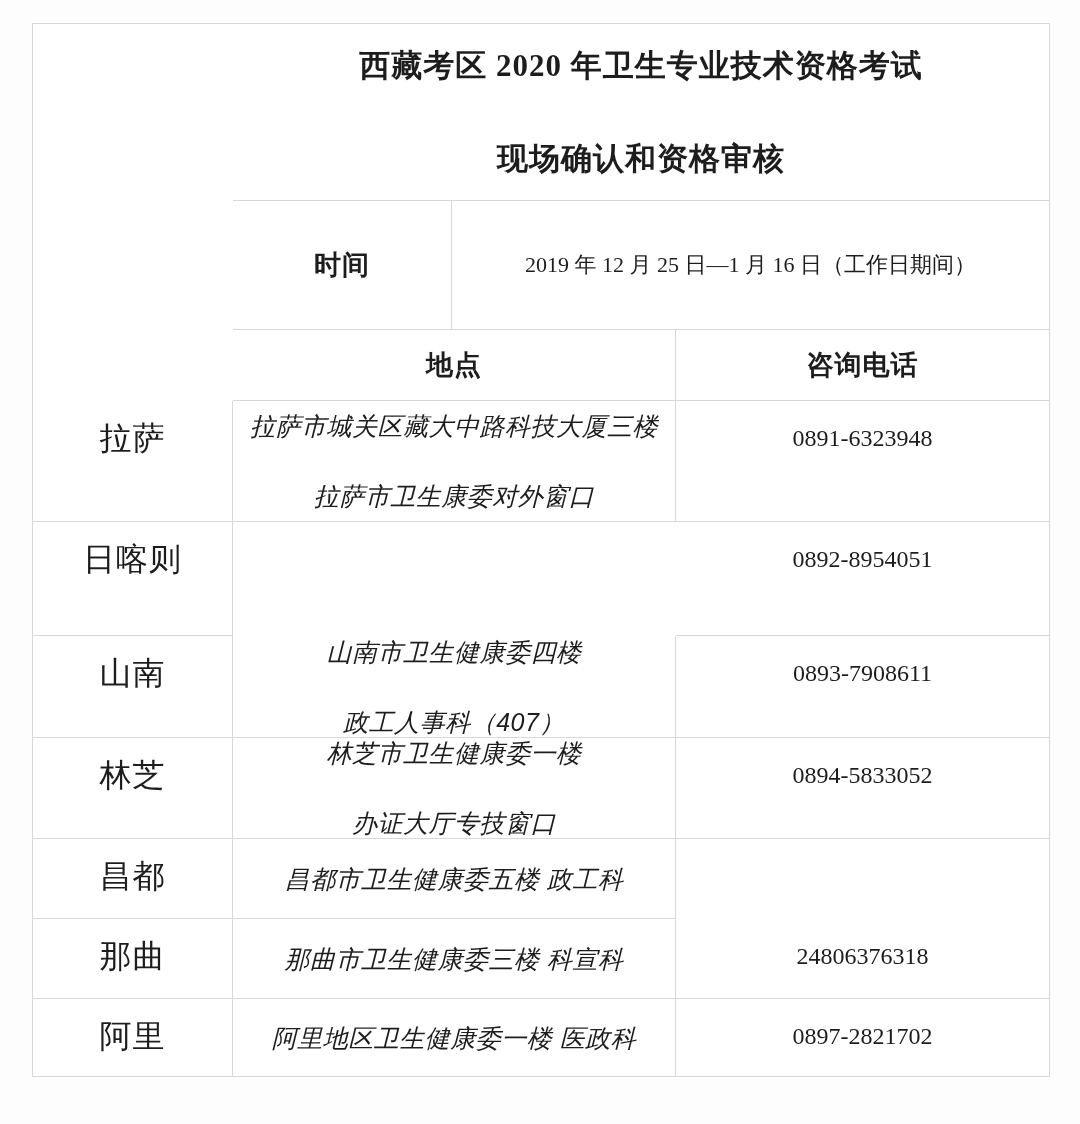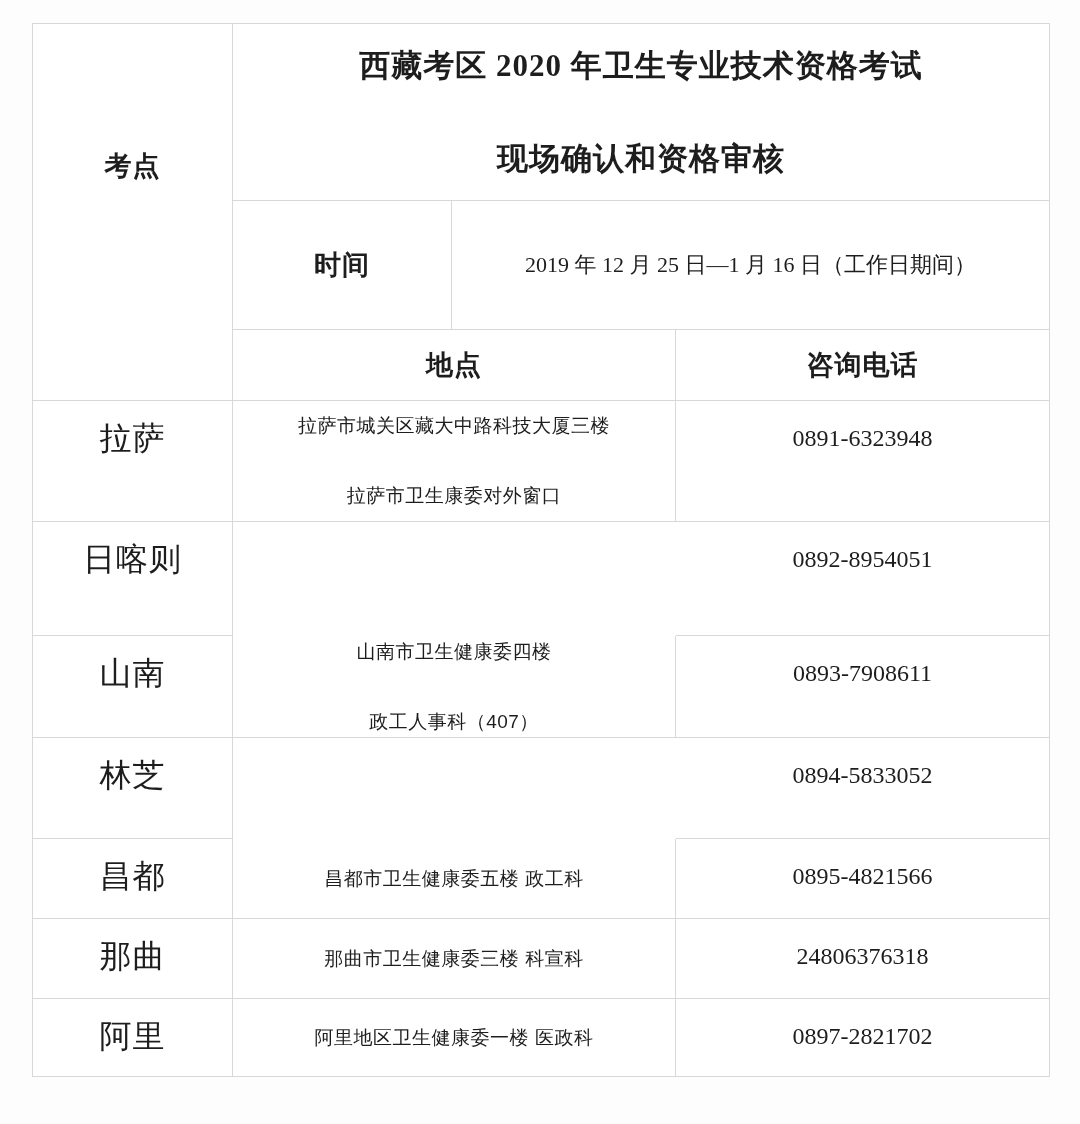--- a/index.html
+++ b/index.html
@@ -71,41 +71,39 @@
   .site-cell{
     grid-column:1/2;
     align-items:flex-start;
     padding-top:13px;
     font-size:32px;
   }
   .site-cell .txt{line-height:48px;letter-spacing:1px;}
   .addr-cell{
     grid-column:2/4;
     flex-direction:column;
-    font-size:19px;
+    font-size:25px;
+    font-style:italic;
   }
   .addr-line{line-height:50px;letter-spacing:0.5px;}
   .addr-line:empty{display:none;}
   .phone-cell{
     grid-column:4/5;
     align-items:flex-start;
     padding-top:13px;
     font-family:"Liberation Serif","DejaVu Serif",serif;
     font-size:24px;
   }
   .phone-cell .txt{line-height:48px;}
 </style>
 </head>
 <body>
 
 <div class="table-wrap">
 
-  <div class="cell corner b-r b-b">
-    <span class="label">考点</span>
-  </div>
 
   <div class="cell title-cell b-b">
     <span class="title-line">西藏考区 2020 年卫生专业技术资格考试</span>
     <span class="title-line">现场确认和资格审核</span>
   </div>
 
   <div class="cell time-label b-r b-b">
     <span class="label">时间</span>
   </div>
   <div class="cell time-value b-b">
@@ -144,33 +142,34 @@
     <span class="addr-line">山南市卫生健康委四楼</span>
     <span class="addr-line">政工人事科（407）</span>
   </div>
   <div class="cell phone-cell b-b" style="grid-row: 6;">
     <span class="txt">0893-7908611</span>
   </div>
 
   <div class="cell site-cell b-r b-b" style="grid-row: 7;">
     <span class="txt">林芝</span>
   </div>
+  <div class="cell addr-cell b-r b-b" style="grid-row: 7;">
+    <span class="addr-line">林芝市卫生健康委一楼</span>
+    <span class="addr-line">办证大厅专技窗口</span>
+  </div>
   <div class="cell phone-cell b-b" style="grid-row: 7;">
     <span class="txt">0894-5833052</span>
   </div>
 
   <div class="cell site-cell b-r b-b" style="grid-row: 8;">
     <span class="txt">昌都</span>
   </div>
   <div class="cell addr-cell b-r b-b" style="grid-row: 8;">
     <span class="addr-line">昌都市卫生健康委五楼 政工科</span>
 
-  </div>
-  <div class="cell phone-cell b-b" style="grid-row: 8;">
-    <span class="txt">0895-4821566</span>
   </div>
 
   <div class="cell site-cell b-r b-b" style="grid-row: 9;">
     <span class="txt">那曲</span>
   </div>
   <div class="cell addr-cell b-r b-b" style="grid-row: 9;">
     <span class="addr-line">那曲市卫生健康委三楼 科宣科</span>
 
   </div>
   <div class="cell phone-cell b-b" style="grid-row: 9;">

